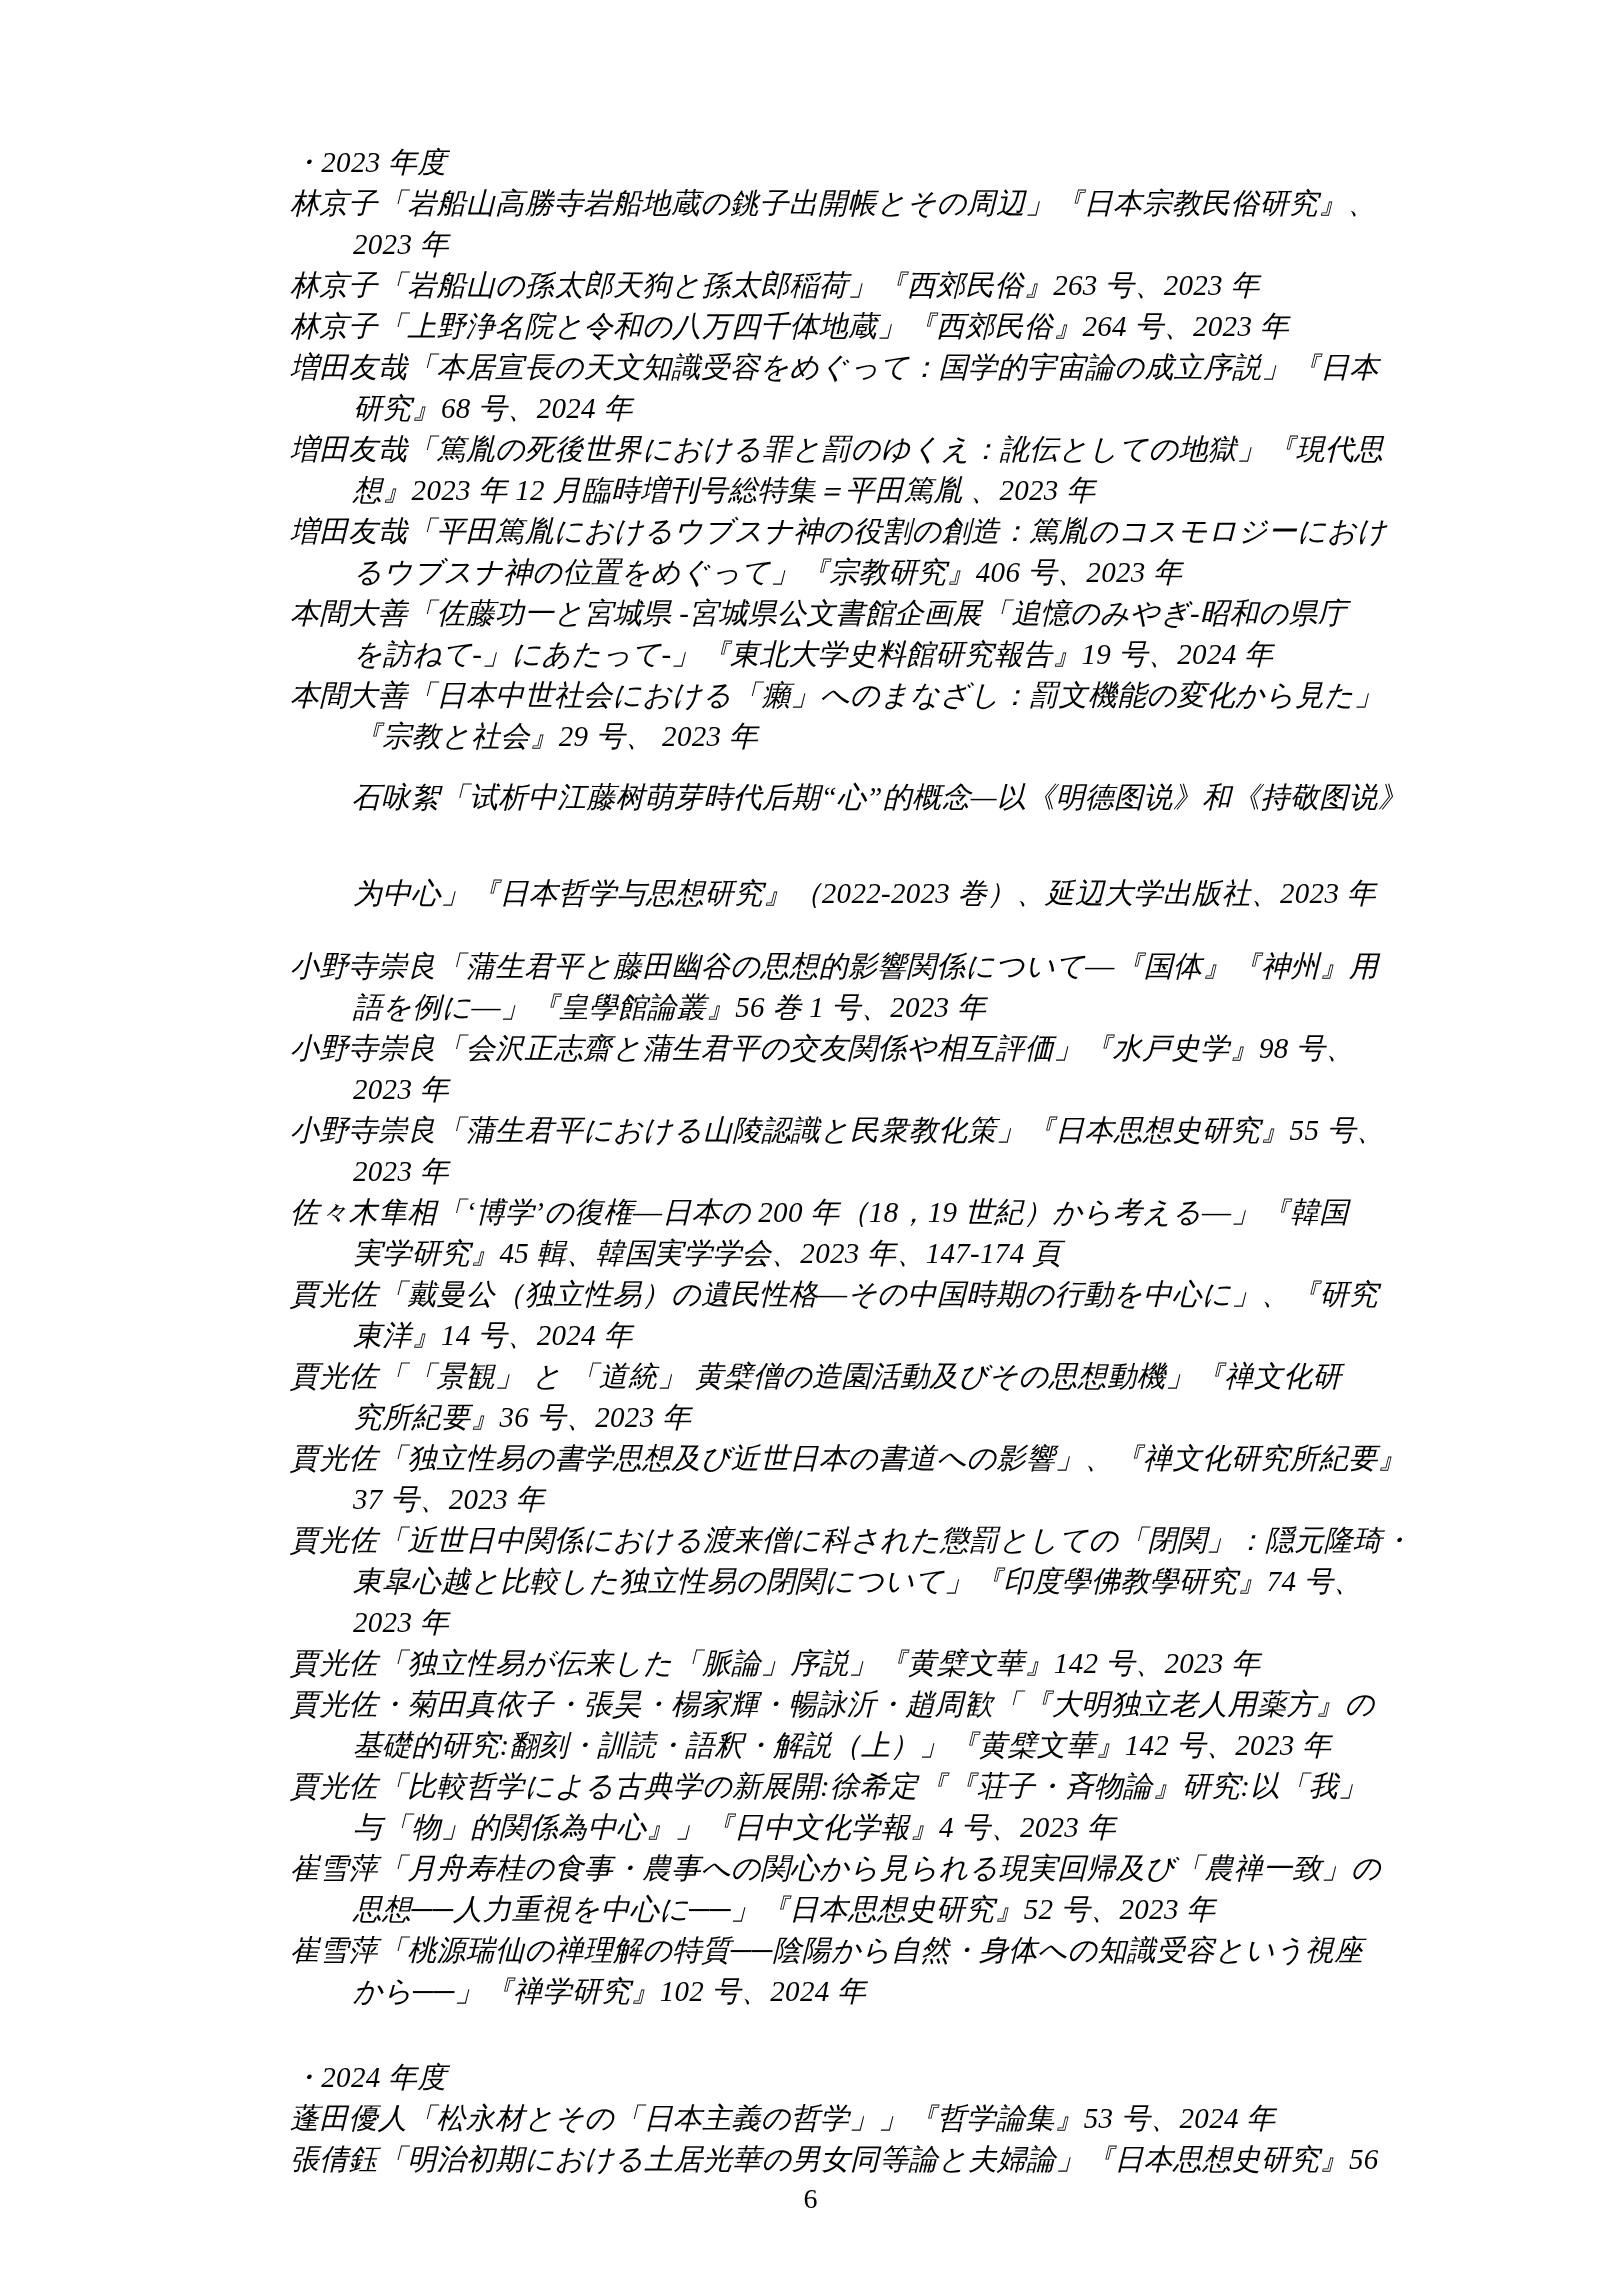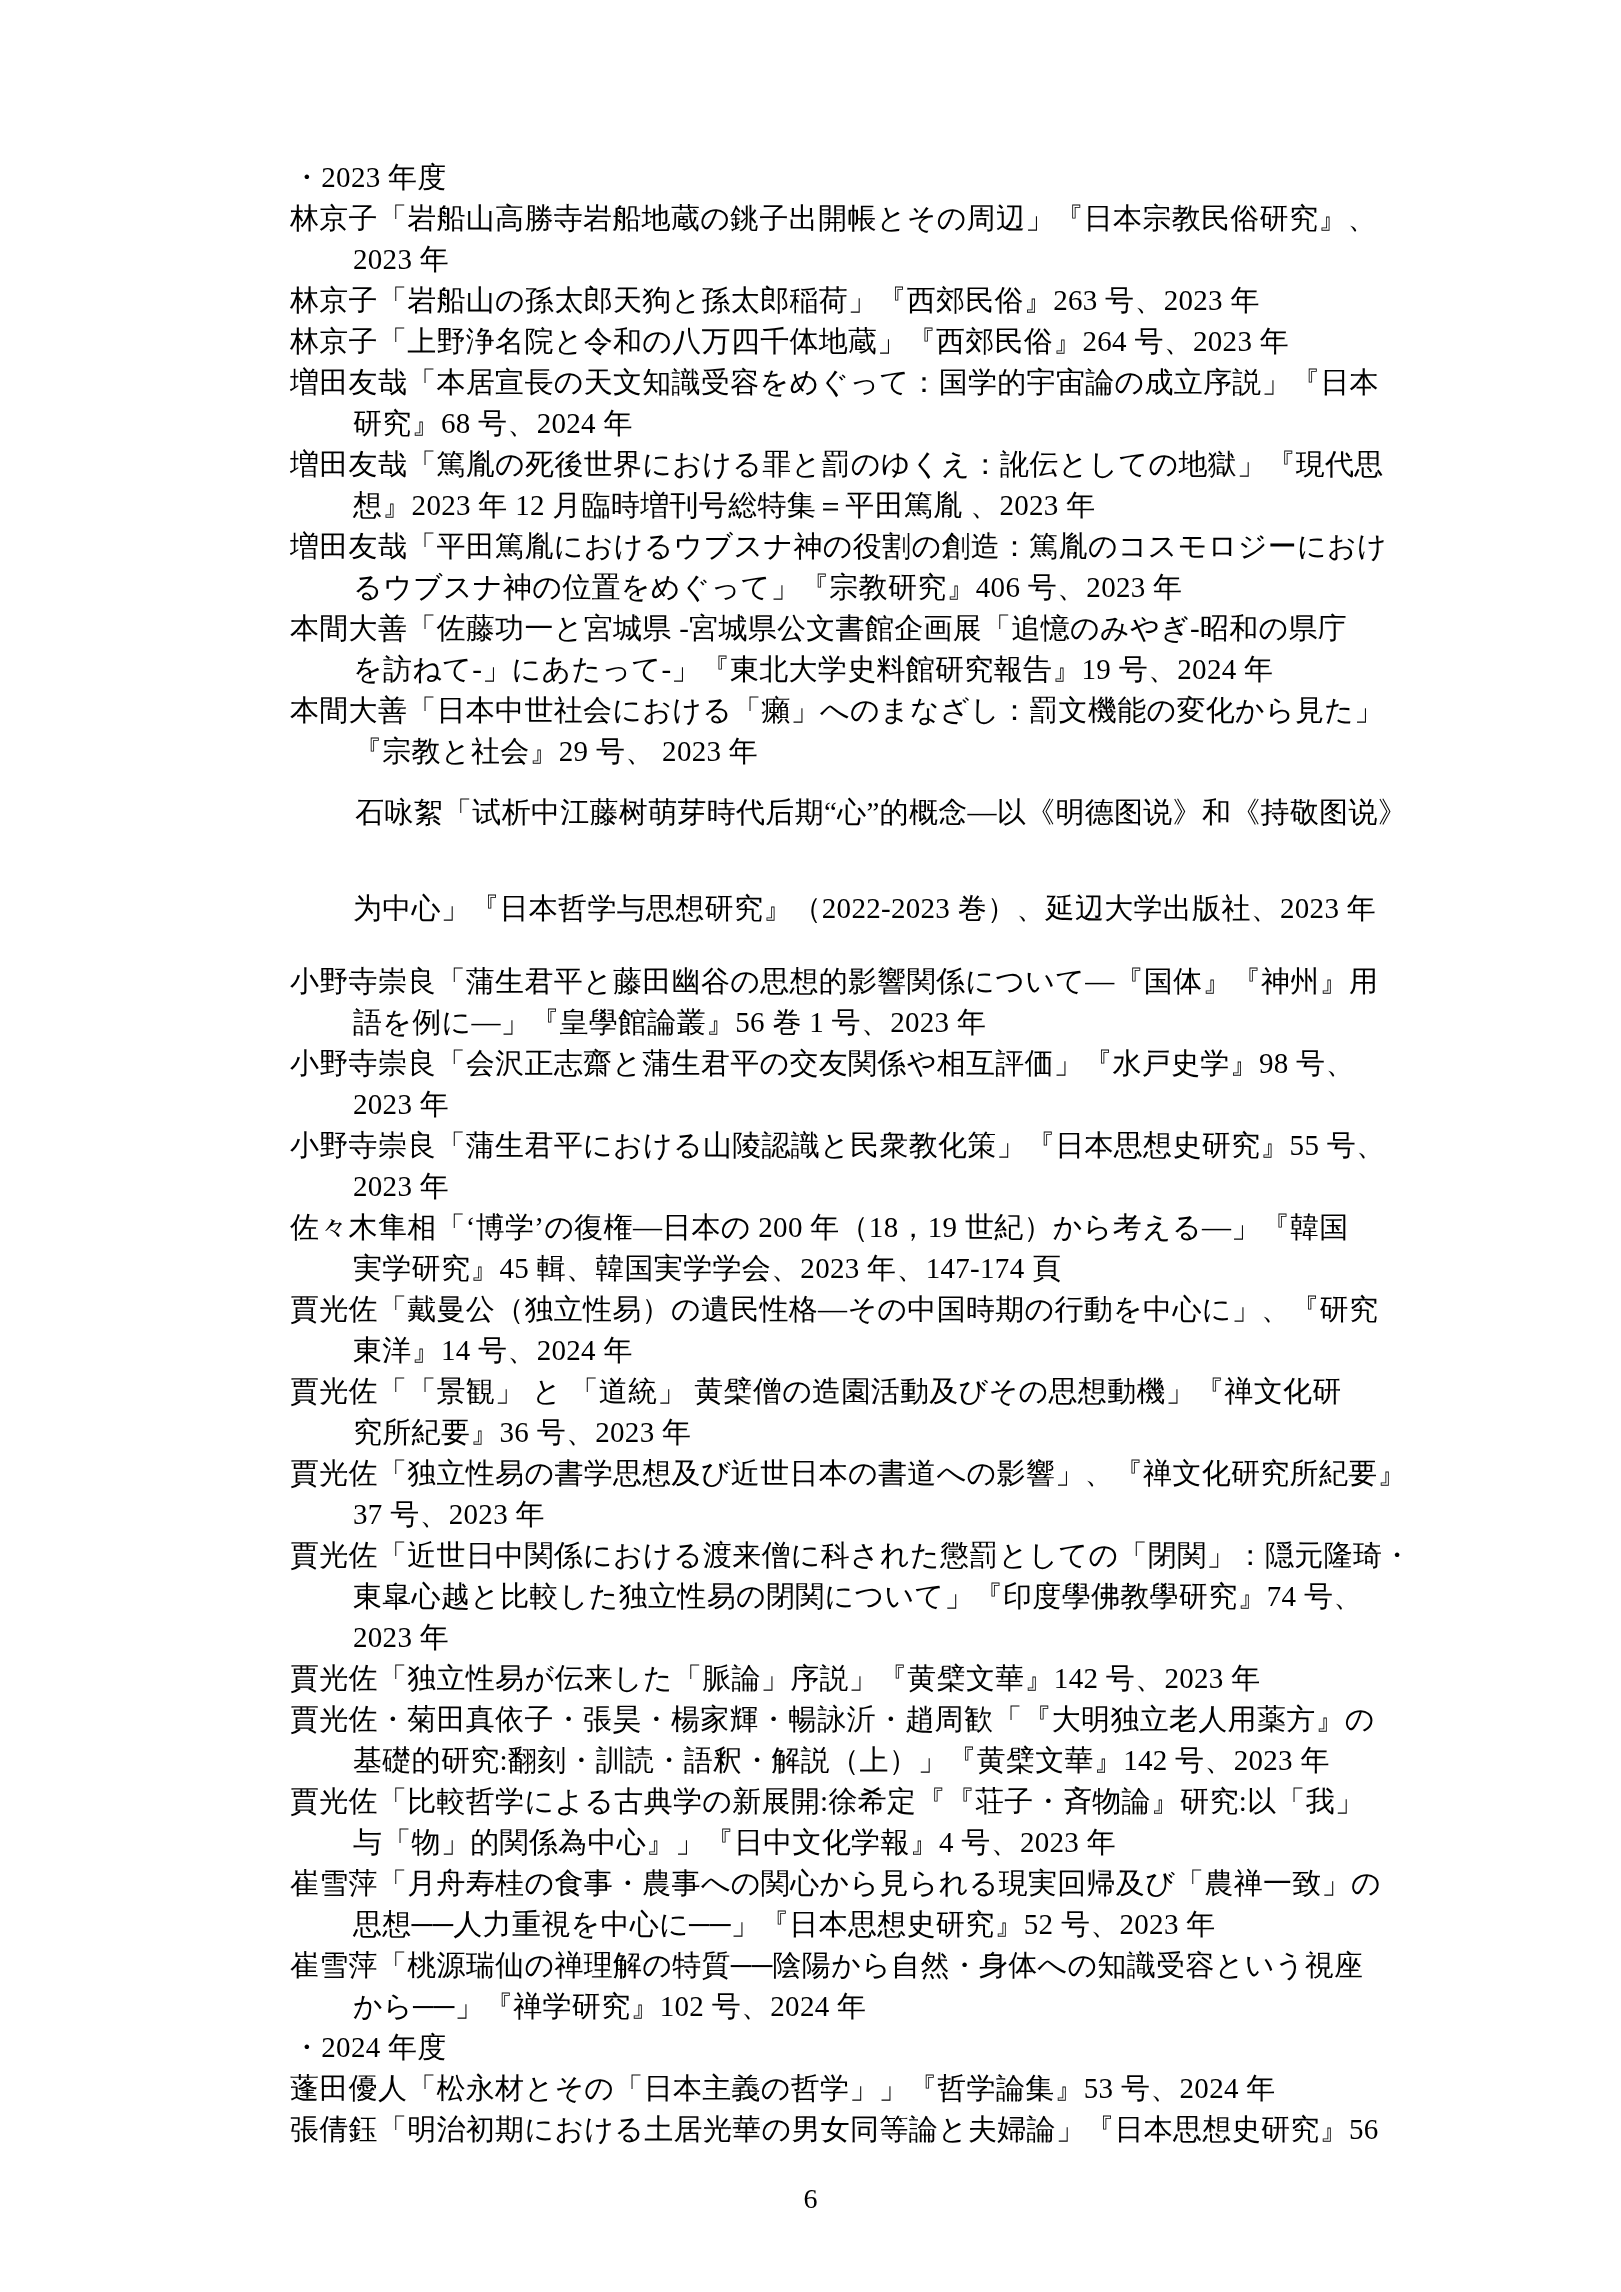--- a/index.html
+++ b/index.html
@@ -15,26 +15,27 @@
     color: #000000;
     overflow: hidden;
   }
   .doc-page {
     position: absolute;
     inset: 0;
     background: #ffffff;
   }
   .content {
     position: absolute;
-    top: 157px;
+    top: 142px;
     left: 290px;
     width: 1117px;
     font-size: 29px;
     line-height: 41px;
     letter-spacing: 0.3px;
+    font-style: italic;
   }
   .line {
     white-space: pre;
     min-height: 41px;
   }
   .line.cont {
     padding-left: 63px;
   }
   .line.heading {
     padding-left: 2px;
@@ -91,21 +92,21 @@
       <div class="line cont">2023 年</div>
       <div class="line">賈光佐「独立性易が伝来した「脈論」序説」『黄檗文華』142 号、2023 年</div>
       <div class="line">賈光佐・菊田真依子・張昊・楊家輝・暢詠沂・趙周歓「『大明独立老人用薬方』の</div>
       <div class="line cont">基礎的研究:翻刻・訓読・語釈・解説（上）」『黄檗文華』142 号、2023 年</div>
       <div class="line">賈光佐「比較哲学による古典学の新展開:徐希定『『荘子・斉物論』研究:以「我」</div>
       <div class="line cont">与「物」的関係為中心』」『日中文化学報』4 号、2023 年</div>
       <div class="line">崔雪萍「月舟寿桂の食事・農事への関心から見られる現実回帰及び「農禅一致」の</div>
       <div class="line cont">思想──人力重視を中心に──」『日本思想史研究』52 号、2023 年</div>
       <div class="line">崔雪萍「桃源瑞仙の禅理解の特質──陰陽から自然・身体への知識受容という視座</div>
       <div class="line cont">から──」『禅学研究』102 号、2024 年</div>
-      <div class="line heading" style="">・2024 年度</div>
+      <div class="line heading" style="margin-top: 45px;">・2024 年度</div>
       <div class="line">蓬田優人「松永材とその「日本主義の哲学」」『哲学論集』53 号、2024 年</div>
       <div class="line">張倩鈺「明治初期における土居光華の男女同等論と夫婦論」『日本思想史研究』56</div>
     </div>
 
   <div class="page-number">6</div>
 
 </div>
 
 
 </body></html>

